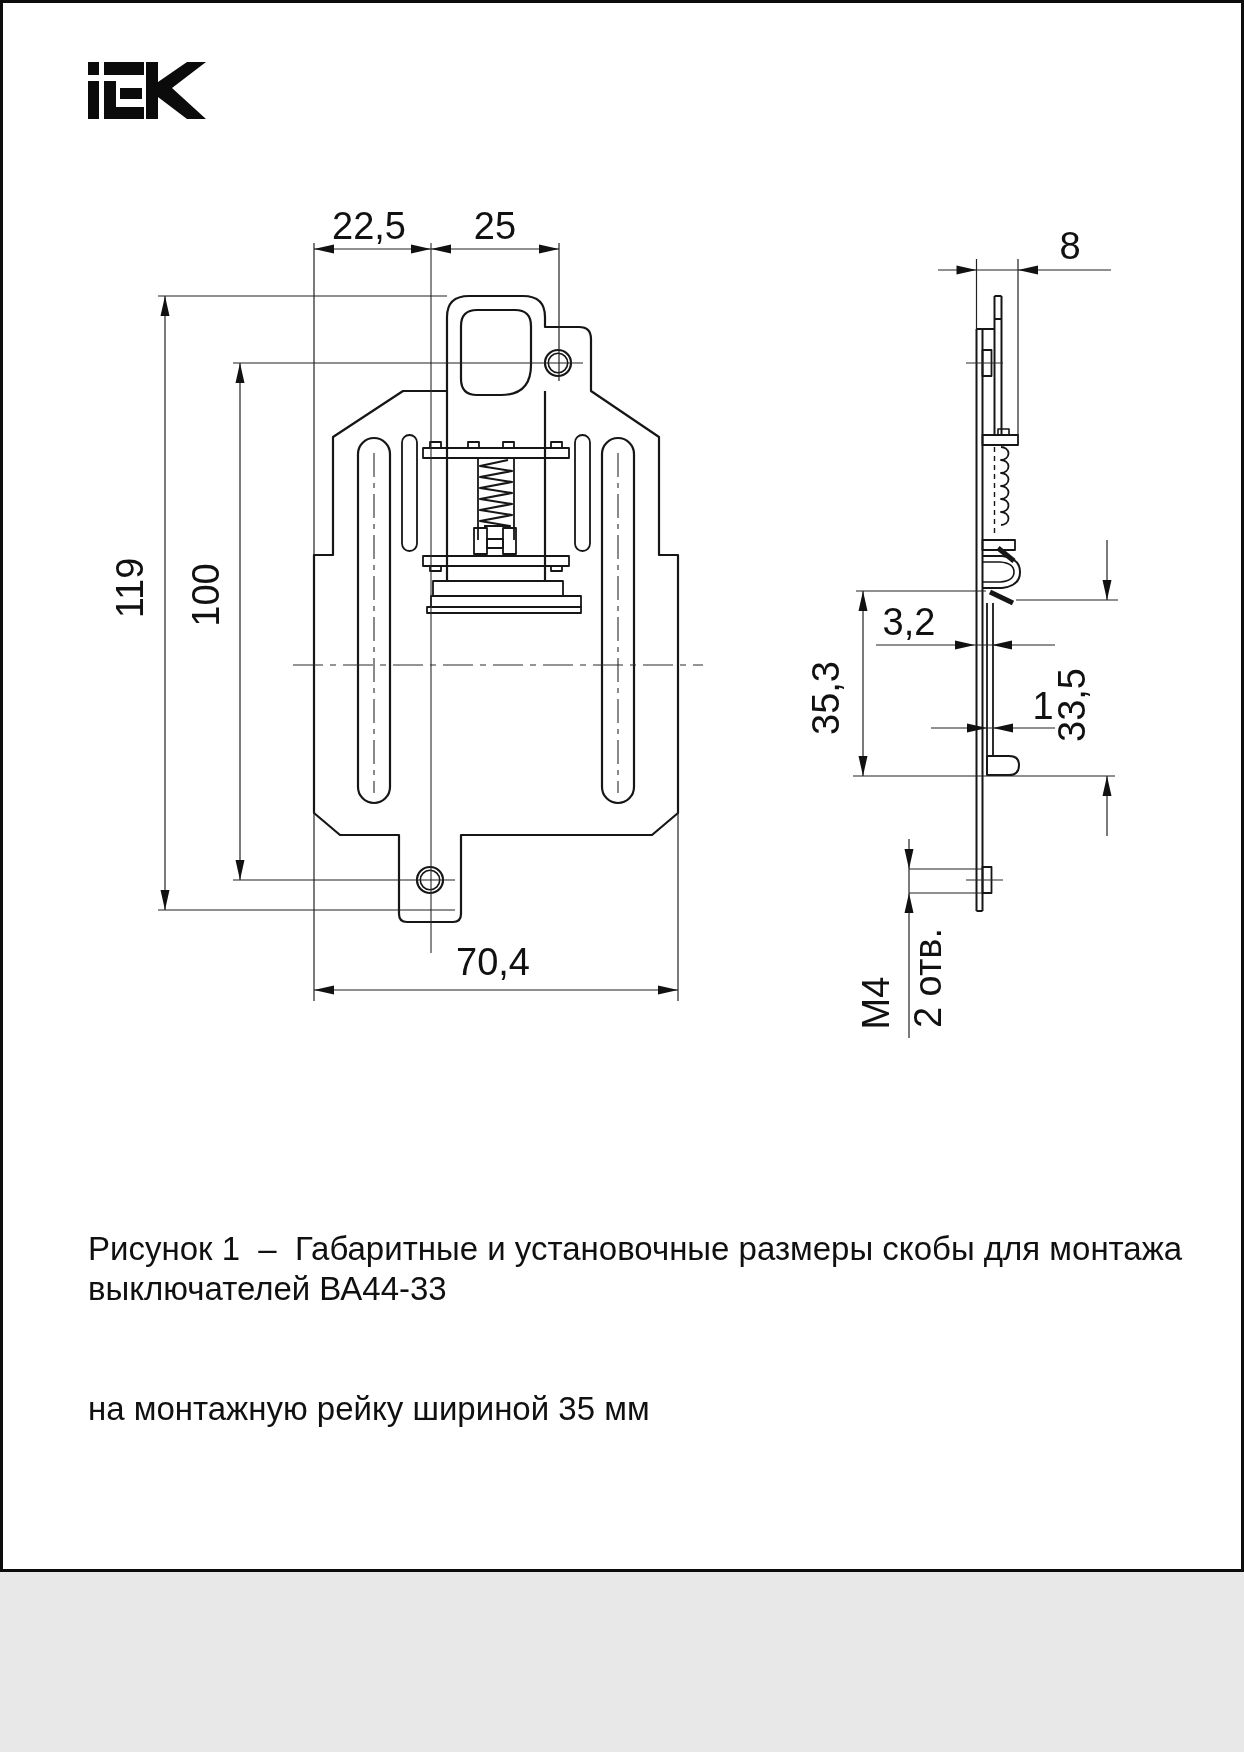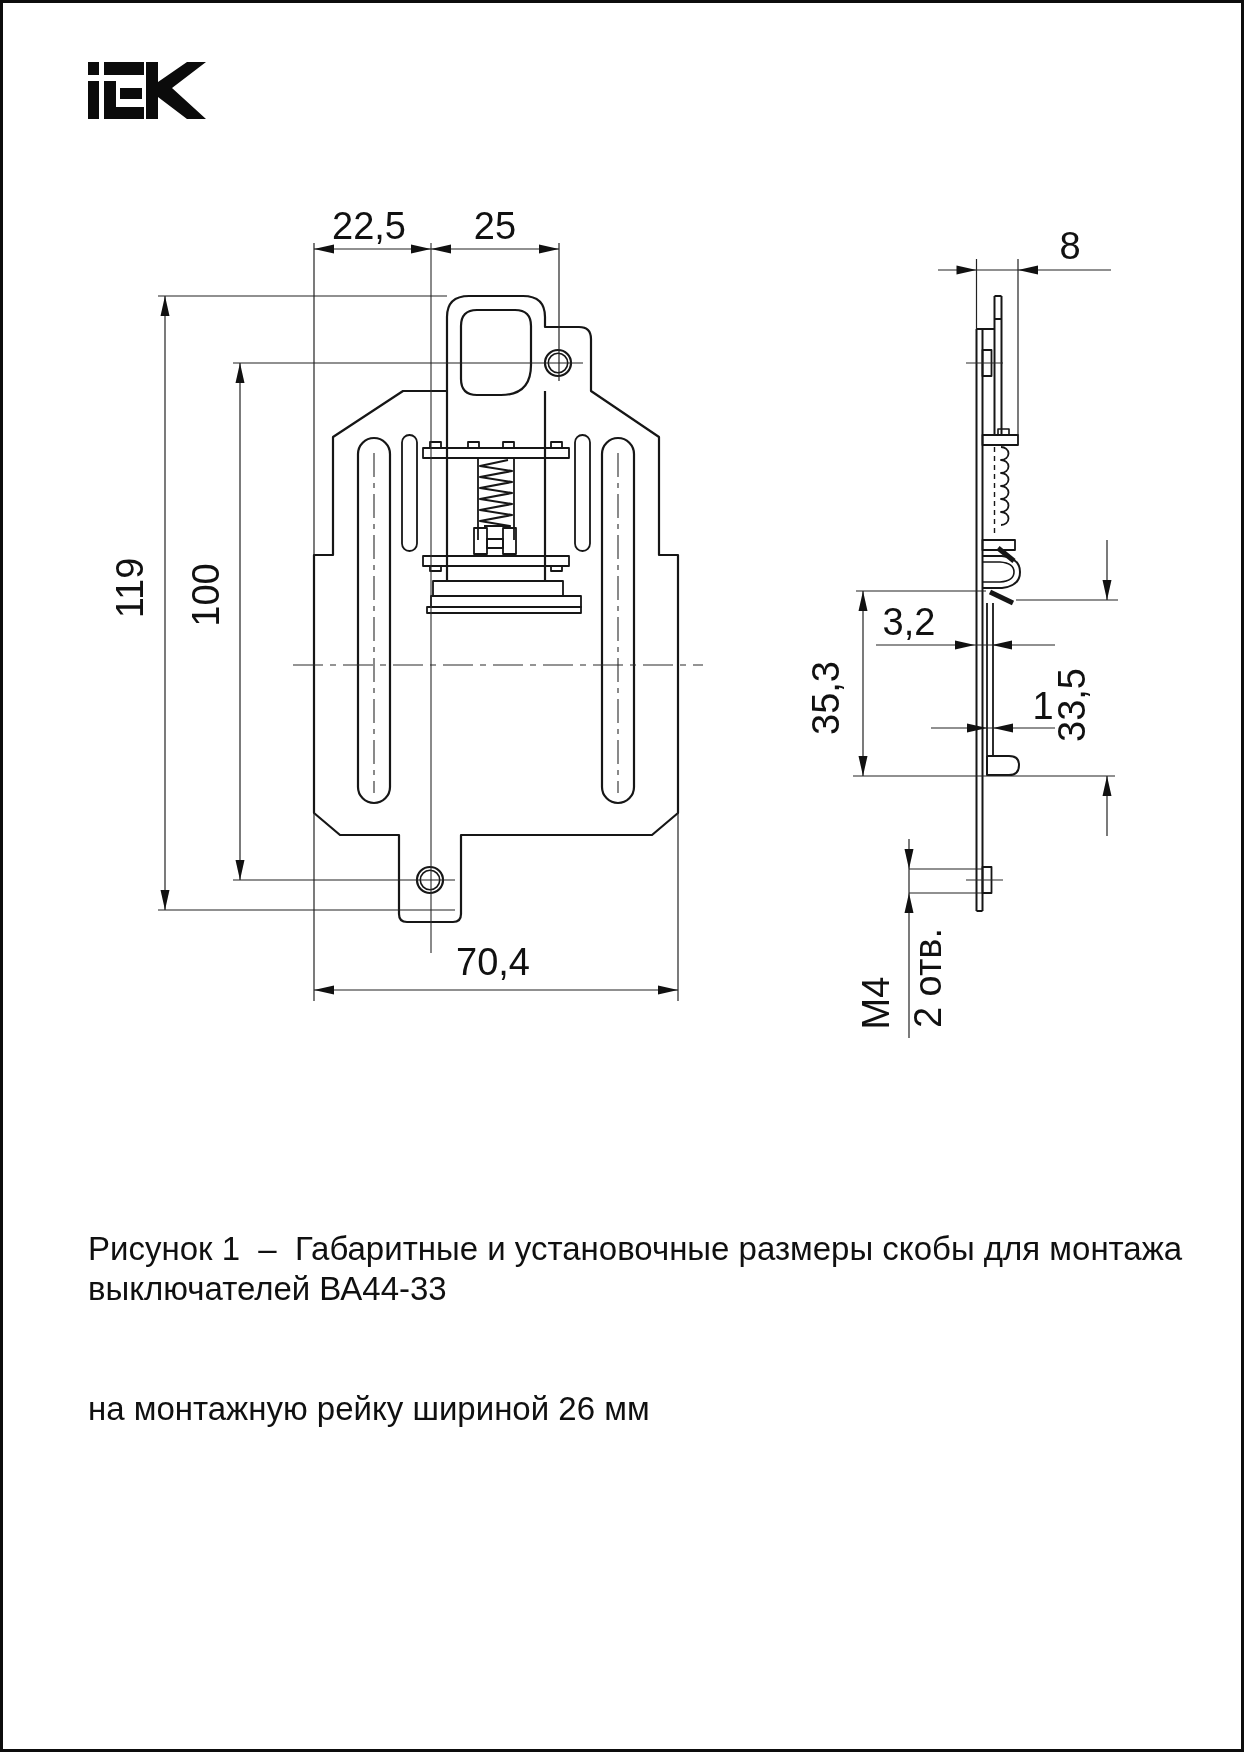--- a/index.html
+++ b/index.html
@@ -1,18 +1,18 @@
 <!DOCTYPE html>
 <html><head>
 <meta charset="utf-8">
 <style>
   html,body{margin:0;padding:0;background:#e8e8e8;}
   .page{
     position:relative;
-    width:1244px;height:1752px;
+    width:1244px;height:1572px;
     background:#ffffff;
     border:3px solid #0d0d0d;
     box-sizing:border-box;
     font-family:"Liberation Sans", sans-serif;
     overflow:hidden;
   }
   .drawing-svg{position:absolute;left:0;top:0;}
   .dim-text{
     font-family:"Liberation Sans", sans-serif;
     font-size:38px;
@@ -229,16 +229,16 @@
         <polygon fill="#111" stroke="none" points="906,866 901.5,846 910.5,846"></polygon>
         <polygon fill="#111" stroke="none" points="906,890 901.5,910 910.5,910"></polygon>
         <text class="dim-text" x="886" y="1000" text-anchor="middle" stroke="none" transform="rotate(-90 886 1000)">M4</text>
         <text class="dim-text" x="938" y="975" text-anchor="middle" stroke="none" transform="rotate(-90 938 975)">2 отв.</text>
       </g>
     </g>
   </svg>
 
   <div class="caption">
     <div>Рисунок 1  –  Габаритные и установочные размеры скобы для монтажа выключателей ВА44-33</div>
-    <div>на монтажную рейку шириной 26 мм</div>
+    <div>на монтажную рейку шириной 35 мм</div>
   </div>
 
 </div>
 
 </body></html>

